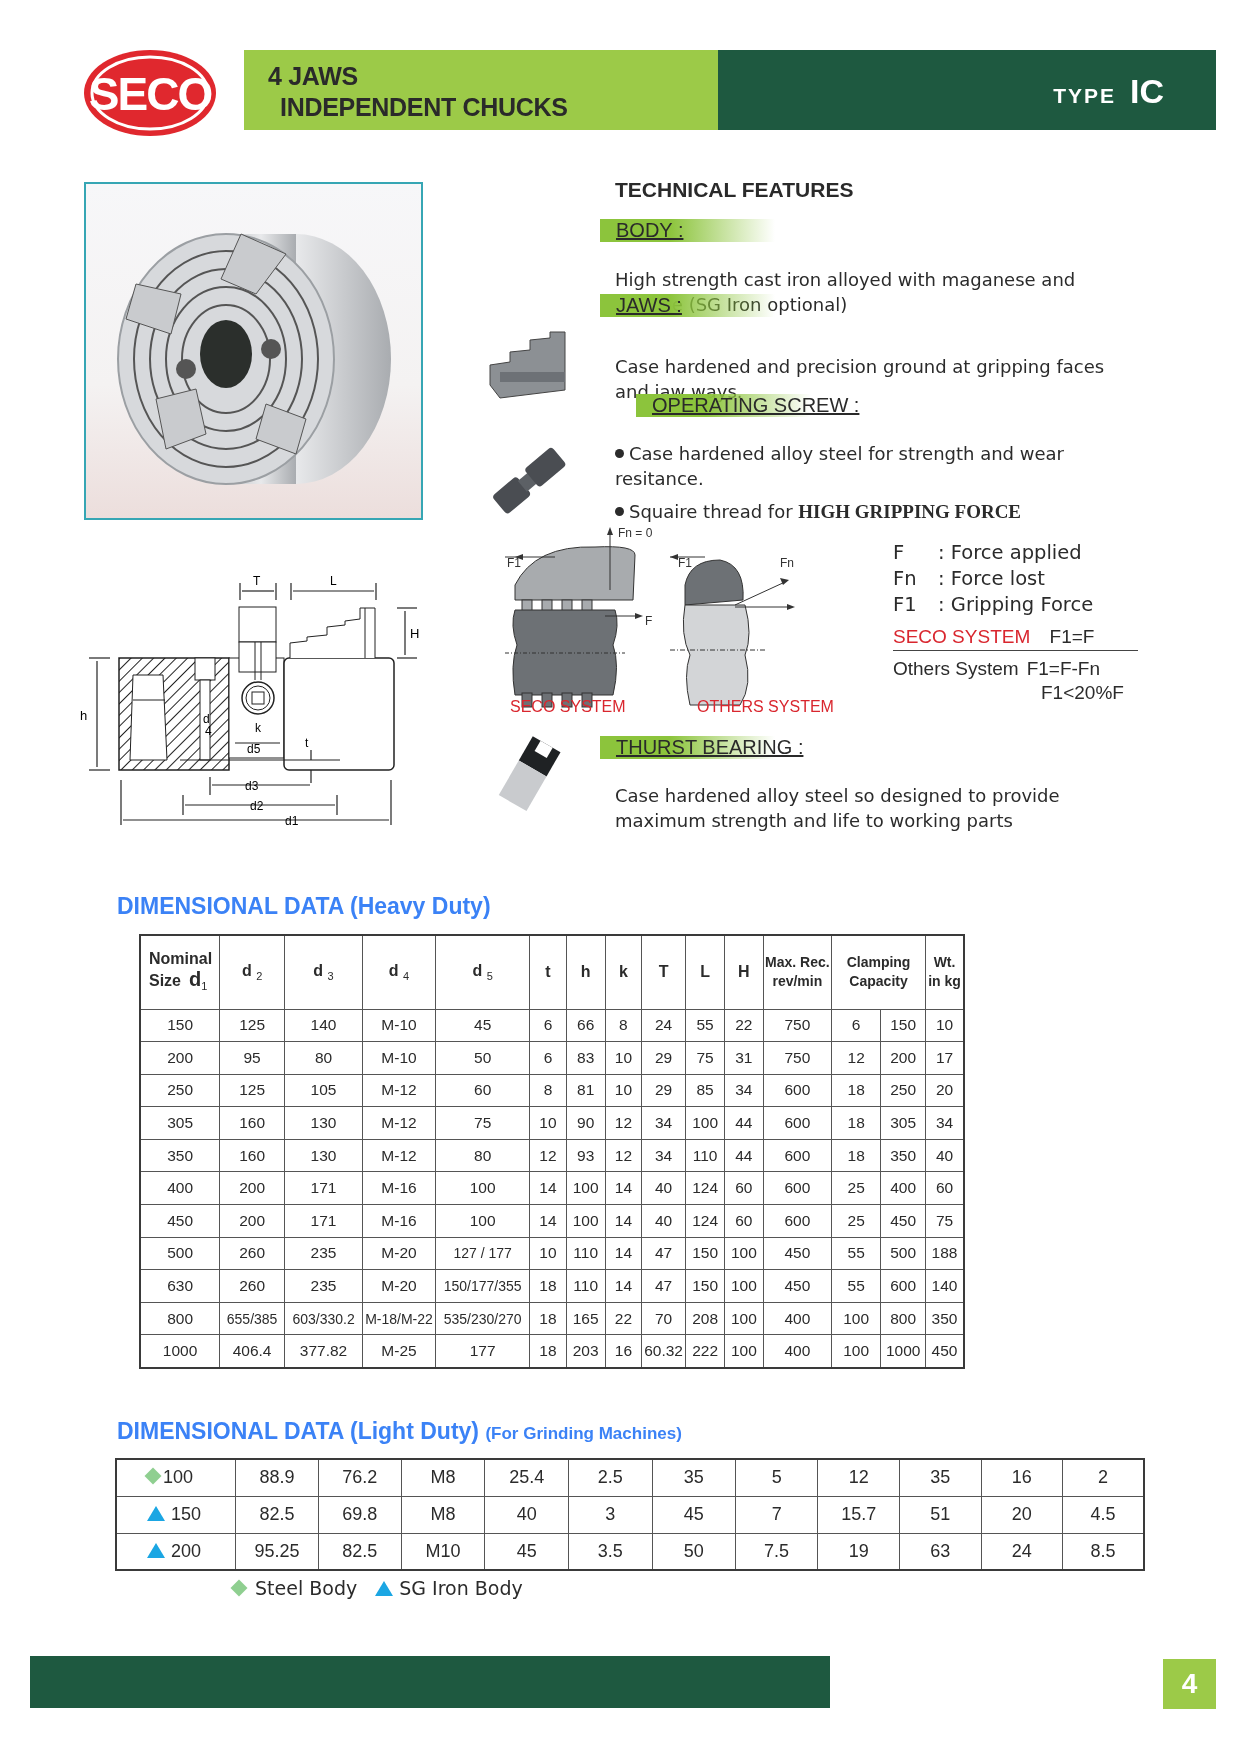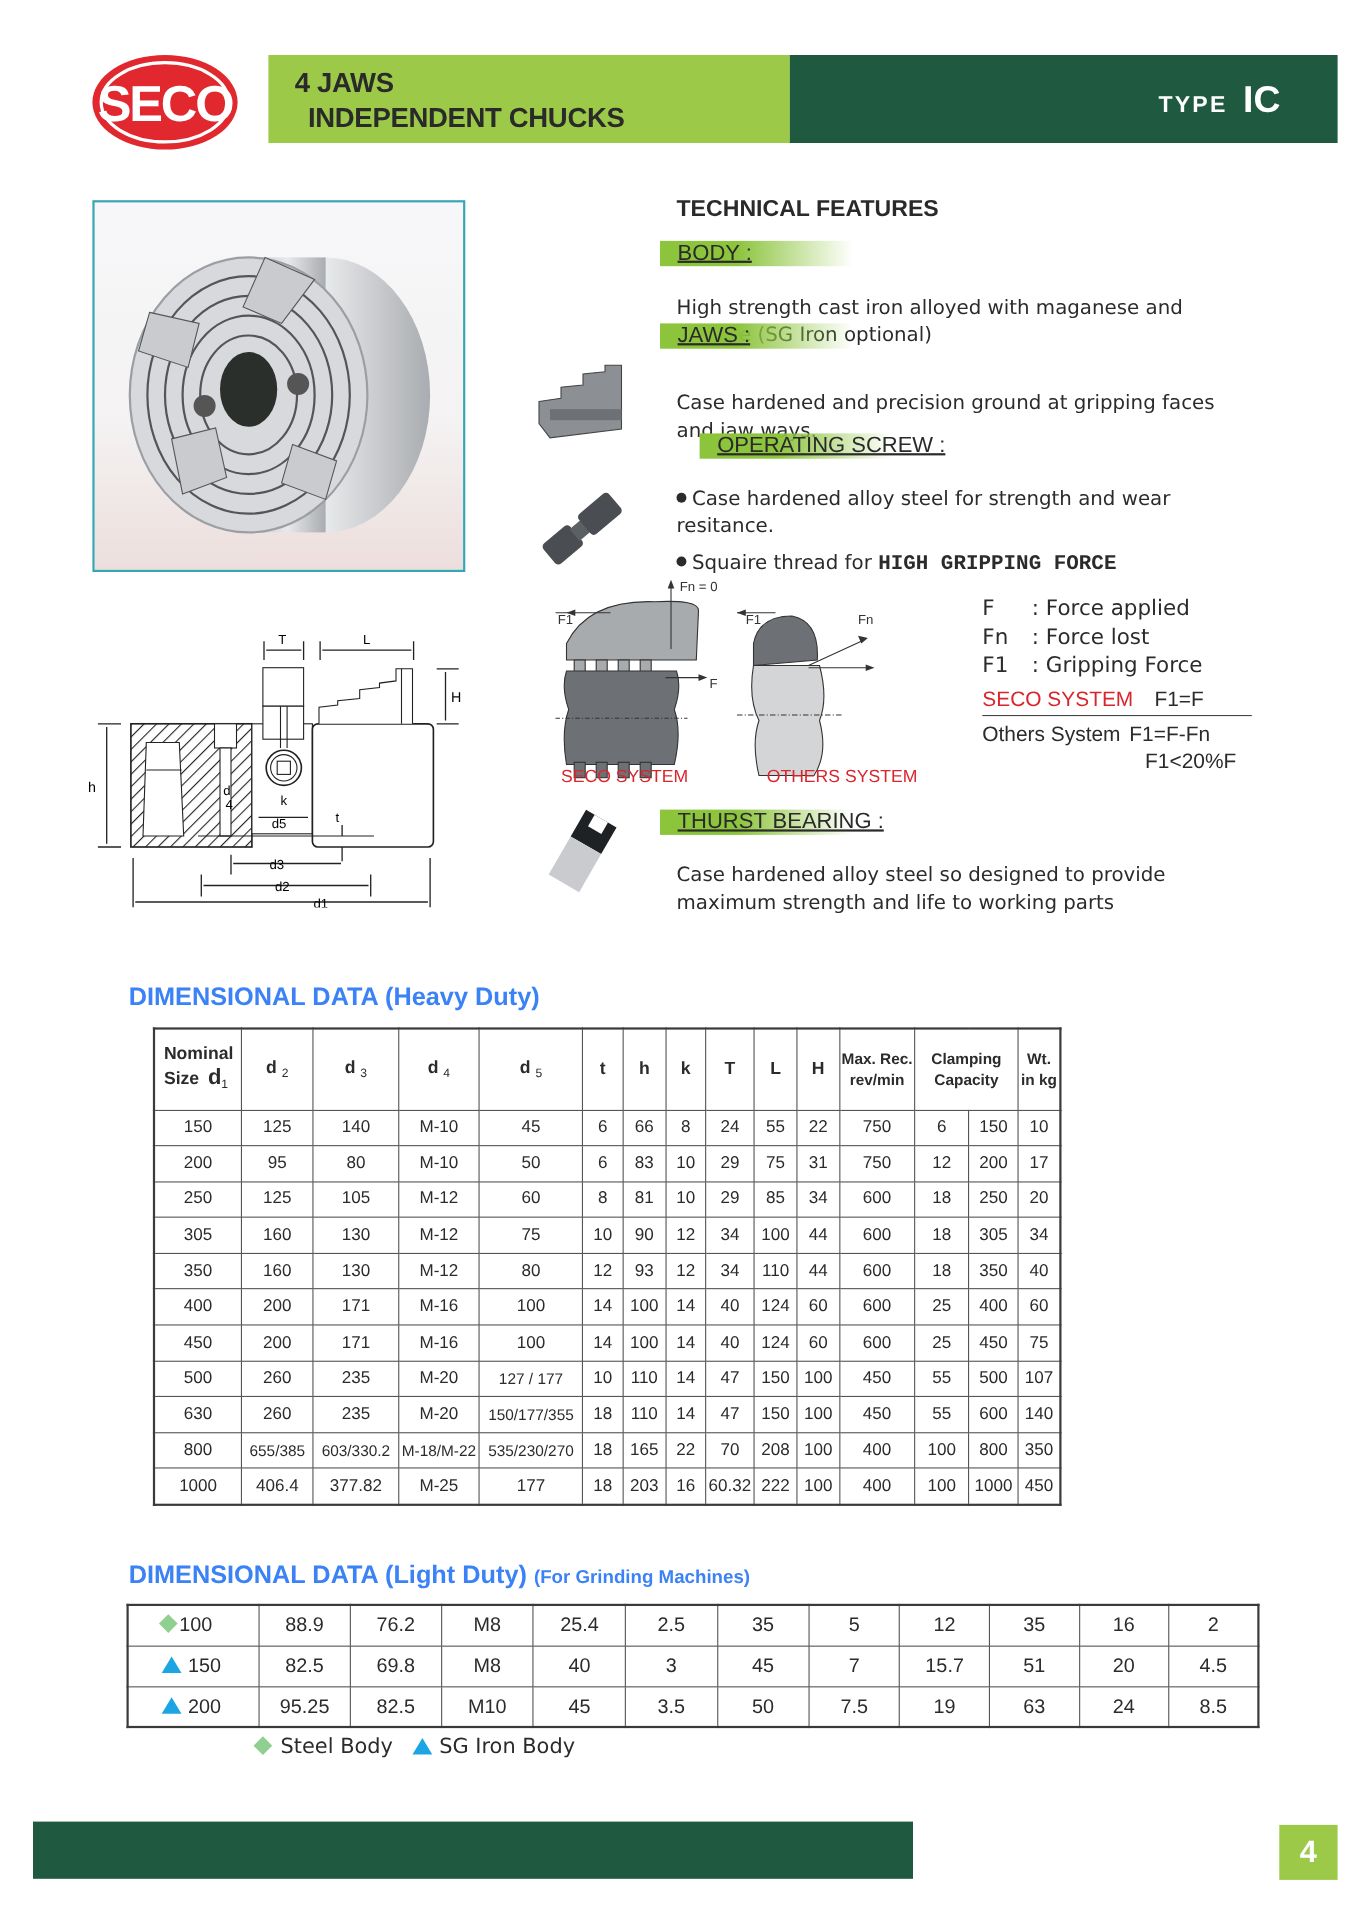--- a/index.html
+++ b/index.html
@@ -16,21 +16,21 @@
   .type-bar .type-value { position: absolute; right: 52px; top: 22px; color: #fff; font-family: "Liberation Sans", sans-serif; font-weight: bold; font-size: 34px; }
 
   
   .photo { position: absolute; left: 84px; top: 182px; width: 339px; height: 338px; border: 2px solid #36a6b4; background: linear-gradient(180deg,#f7f7f9 0%, #f4f2f2 60%, #ecdedc 100%); overflow: hidden; }
 
   
   .tf-title { position: absolute; left: 615px; top: 178px; font-family: "Liberation Sans", sans-serif; font-weight: bold; font-size: 21px; color: #2a2a2a; }
   .sec-head { position: absolute; left: 600px; height: 23px; width: 175px; background: linear-gradient(90deg,#8cc43c 0%, #8cc43c 40%, rgba(140,196,60,0) 100%); font-family: "Liberation Sans", sans-serif; font-size: 20px; color: #2a2a2a; padding-left: 16px; line-height: 23px; white-space: nowrap; text-decoration: underline; }
   .sec-head .head-label { position: relative; }
   .sec-text { position: absolute; left: 615px; width: 560px; font-family: "DejaVu Sans", sans-serif; font-size: 18px; line-height: 25px; color: #2b2b2b; margin-top: 20px; }
-  .sec-text b { font-family: Liberation Mono, monospace; font-weight: bold; font-size: 19px; }
+  .sec-text b { font-family: Liberation Serif, serif; font-weight: bold; font-size: 19px; }
   .bullet { display: inline-block; width: 9px; height: 9px; border-radius: 50%; background: #2b2b2b; margin-right: 5px; vertical-align: 2px; }
 
   
   .force-diagram { position: absolute; left: 495px; top: 525px; width: 360px; height: 200px; }
   .legend-force { position: absolute; left: 893px; top: 540px; font-family: "DejaVu Sans", sans-serif; font-size: 19.5px; color: #2b2b2b; line-height: 26px; }
   .legend-force .row { white-space: nowrap; display: flex; }
   .legend-force .sym { width: 45px; display: inline-block; }
   .seco-eq { position: absolute; left: 893px; top: 626px; width: 245px; font-size: 19px; border-bottom: 1.5px solid #444; padding-bottom: 2px; white-space: nowrap; font-family: "Liberation Sans", sans-serif; }
   .seco-eq .red { color: #d9262e; }
   .others-eq { position: absolute; left: 893px; top: 657px; font-family: "Liberation Sans", sans-serif; font-size: 19px; line-height: 24px; white-space: nowrap; }
@@ -473,21 +473,21 @@
         <td style="font-size: 14px;">127 / 177</td>
         <td>10</td>
         <td>110</td>
         <td>14</td>
         <td>47</td>
         <td>150</td>
         <td>100</td>
         <td>450</td>
         <td>55</td>
         <td>500</td>
-        <td>107</td>
+        <td>188</td>
       </tr>
       <tr>
         <td>630</td>
         <td>260</td>
         <td>235</td>
         <td>M-20</td>
         <td style="font-size: 14px;">150/177/355</td>
         <td>18</td>
         <td>110</td>
         <td>14</td>

